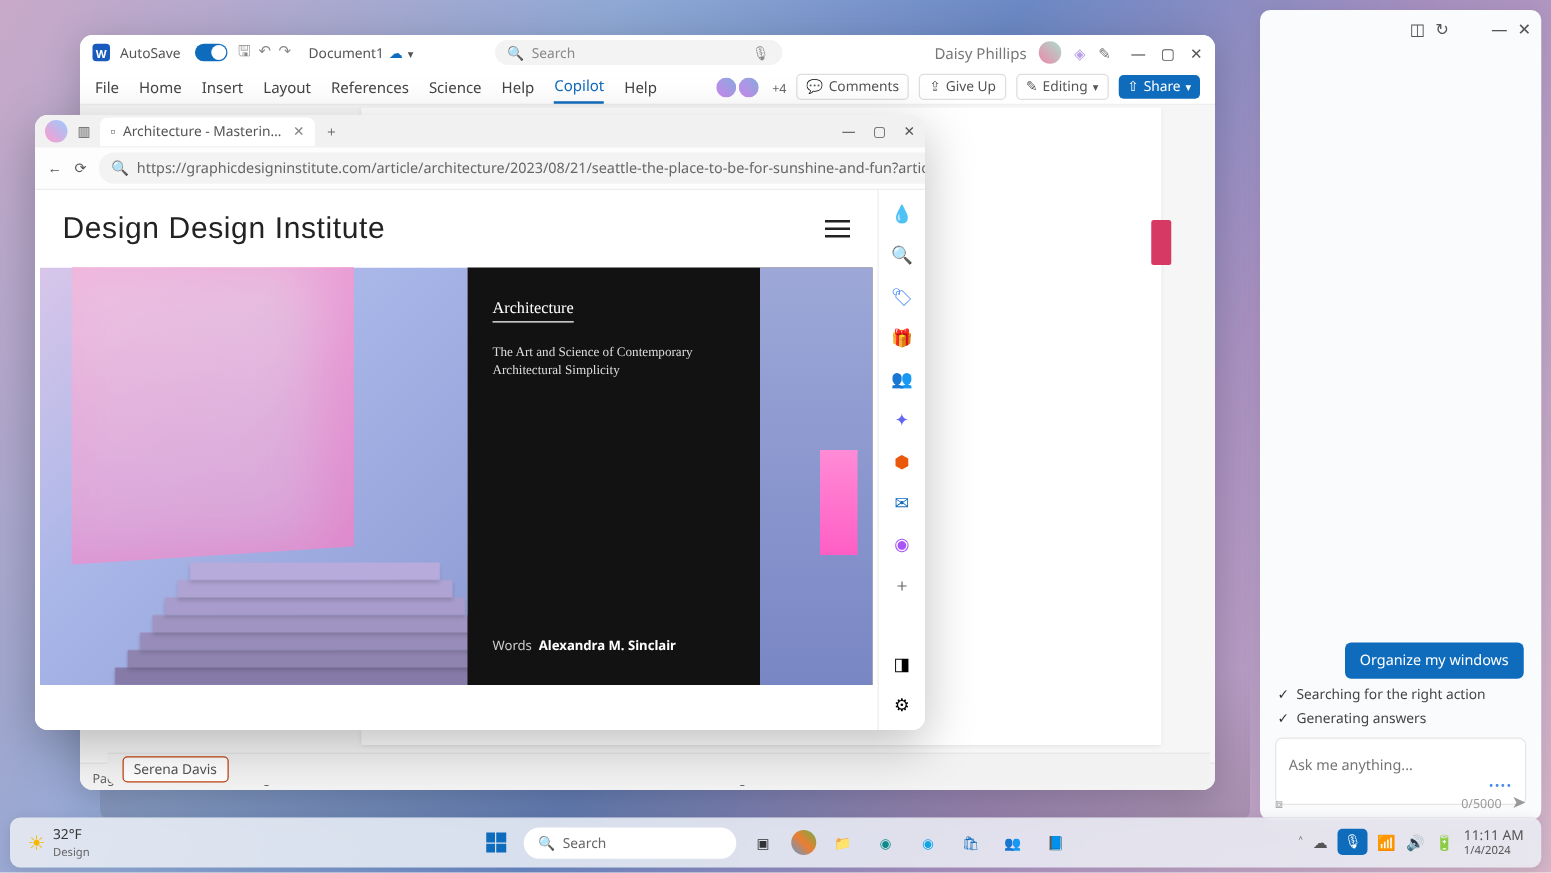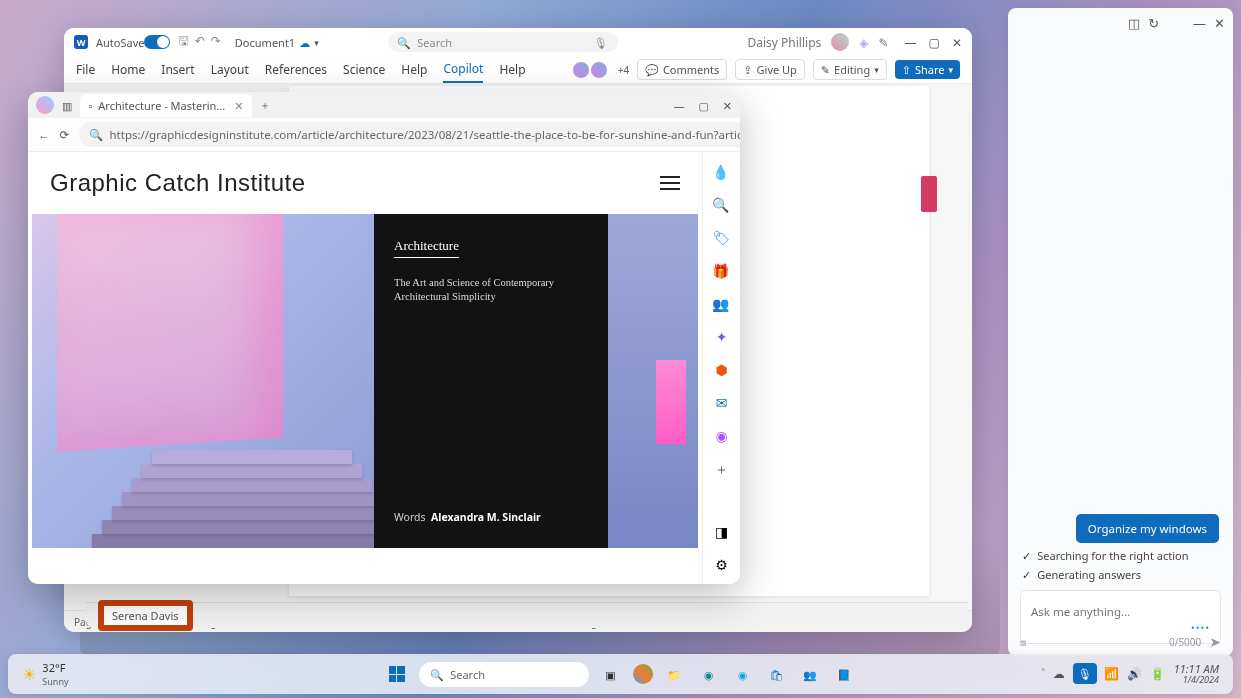--- a/index.html
+++ b/index.html
@@ -27,21 +27,21 @@
 .cp-foot .cnt { margin-left: auto; margin-right: 8px; }
 .cp-foot .send { font-size: 14px; }
 
 .word-win {
   position: absolute; left: 64px; top: 28px; width: 908px; height: 604px;
   background: #fff; border-radius: 10px; box-shadow: 0 6px 30px rgba(0,0,0,0.18);
   display: flex; flex-direction: column; overflow: hidden;
 }
 .word-title { height: 28px; display: flex; align-items: center; padding: 0 10px; gap: 8px; font-size: 11px; color: #555; background:#fff;}
 .word-logo { width: 14px; height: 14px; background: #185abd; border-radius: 3px; color:#fff; font-size:9px; font-weight:bold; display:flex; align-items:center; justify-content:center;}
-.autosave-tog { display: inline-flex; align-items: center; gap: 0; }
+.autosave-tog { display: inline-flex; align-items: center; gap: 12px; }
 .tog { width: 26px; height: 14px; background: #0f6cbd; border-radius: 7px; position: relative; }
 .tog::after { content:""; position: absolute; right: 1px; top: 1px; width: 12px; height: 12px; background: #fff; border-radius: 50%; }
 .qa { display: flex; gap: 6px; color: #888; font-size: 12px; }
 .qa span{cursor:pointer;}
 .doc-name { margin-left: 6px; display:flex; align-items:center; gap:4px;}
 .doc-name .cloud{color:#0f6cbd;}
 .search-box { margin: 0 auto; width: 230px; height: 20px; background: #f3f3f3; border-radius: 10px; display: flex; align-items: center; padding: 0 10px; color: #888; font-size: 11px; gap: 6px;}
 .title-right { margin-left: auto; display: flex; align-items: center; gap: 10px; color: #777; font-size: 12px;}
 .avat { width: 18px; height: 18px; border-radius: 50%; background: linear-gradient(45deg,#e8a,#adc); }
 .win-ctl { display:flex; gap:12px; color:#555; margin-left:6px;}
@@ -60,21 +60,21 @@
 .word-body { flex:1; background:#f6f6f6; position:relative;}
 .doc-page { position:absolute; left:225px; top:2px; width:640px; height:510px; background:#fff; box-shadow:0 1px 4px rgba(0,0,0,0.1);}
 .doc-accent { position:absolute; right:-8px; top:90px; width:16px; height:36px; background:#d63964; border-radius:2px;}
 
 .word-status { height: 22px; background: #f3f3f3; border-top: 1px solid #e2e2e2; display: flex; align-items: center; padding: 0 10px; font-size: 10px; color: #666; gap: 12px;}
 .word-status .right { margin-left:auto; display:flex; gap:10px; align-items:center;}
 .zoom-track{width:80px;height:3px;background:#ccc;border-radius:2px;position:relative;}
 .zoom-track::after{content:"";position:absolute;left:30%;top:-3px;width:9px;height:9px;border-radius:50%;background:#0f6cbd;}
 
 .pres-bar { position:absolute; left:86px; top:602px; width:882px; height:26px; background:#f2f2f2; border-top:1px solid #ddd; display:flex; align-items:center; padding:0 12px; font-size:11px; color:#555; border-radius:0 0 8px 8px;}
-.pres-chip{background:#fff;border:6px solid #c2410c;border-radius:4px;padding:2px 8px;}
+.pres-chip{background:#fff;border:1px solid #c2410c;border-radius:4px;padding:2px 8px;}
 
 .edge-win {
   position: absolute; left: 28px; top: 92px; width: 712px; height: 492px;
   background: #fdfdfd; border-radius: 10px; box-shadow: 0 12px 40px rgba(0,0,0,0.25);
   display: flex; flex-direction: column; overflow: hidden;
 }
 .edge-tabbar { height: 26px; background: #f1f1f1; display: flex; align-items: center; padding: 0 8px; gap: 8px; font-size: 11px; color: #555;}
 .edge-tabbar .prof { width:18px;height:18px;border-radius:50%; background:linear-gradient(45deg,#f9c,#9cf);}
 .edge-tab { background: #fff; border-radius: 6px 6px 0 0; padding: 4px 8px; display:flex; align-items:center; gap:6px; max-width: 180px;}
 .edge-tab .x{color:#888;}
@@ -121,21 +121,21 @@
 }
 .taskbar .weather { display:flex; align-items:center; gap:6px;}
 .taskbar .weather .sun{color:#f5b800;font-size:16px;}
 .taskbar .weather small{display:block;font-size:9px;color:#666;}
 .taskbar .center { position:absolute; left:50%; transform:translateX(-50%); display:flex; align-items:center; gap:10px;}
 .taskbar .tb-search { background:#fff; border-radius:16px; padding:5px 12px; display:flex; align-items:center; gap:6px; color:#666; width:170px;}
 .tb-ico { width:24px;height:24px; display:flex;align-items:center;justify-content:center; border-radius:4px;}
 .winkey { display:grid; grid-template-columns:1fr 1fr; grid-template-rows:1fr 1fr; gap:1px; width:16px;height:16px;}
 .winkey span{background:#0f6cbd;}
 .taskbar .tray { margin-left:auto; display:flex; align-items:center; gap:8px; color:#555;}
-.tray .clock{text-align:right;line-height:1.1;font-style:italic;}
+.tray .clock{line-height:1.1;}
 .tray .mic-badge{background:#0f6cbd;color:#fff;border-radius:4px;padding:3px 5px;}
 .small-ico{font-size:12px;}
 
 .bg-img { position:absolute; left:80px; bottom:42px; width:920px; height:120px; background: linear-gradient(180deg, rgba(40,40,50,0) 0%, rgba(40,40,50,0.15) 100%); border-radius: 0 0 8px 8px; pointer-events:none;}
 </style>
 </head>
 <body>
 
 <div class="bg-img"></div>
 
@@ -292,21 +292,21 @@
     <div class="url-field">
       <span>🔍</span>
       <span style="white-space:nowrap;overflow:hidden;text-overflow:ellipsis;flex:1;">https://graphicdesigninstitute.com/article/architecture/2023/08/21/seattle-the-place-to-be-for-sunshine-and-fun?article=</span>
 
     </div>
 
   </div>
   <div class="edge-body">
     <div class="edge-page">
       <div class="page-head">
-        <div class="gd-title">Graphic Catch Institute</div>
+        <div class="gd-title">Design Design Institute</div>
         <div class="hamb">
             <span></span>
             <span></span>
             <span></span>
           </div>
       </div>
       <div class="hero">
         <div class="hero-bg">
           <div class="room"></div>
           <div class="stairs">
@@ -345,21 +345,21 @@
       <span class="ico">⚙</span>
     </div>
   </div>
 </div>
 
 <div class="taskbar">
   <div class="weather">
     <span class="sun">☀</span>
     <div>
         <div>32°F</div>
-        <small>Sunny</small>
+        <small>Design</small>
       </div>
   </div>
   <div class="center">
     <div class="tb-ico">
         <div class="winkey">
           <span></span>
           <span></span>
           <span></span>
           <span></span>
         </div>

